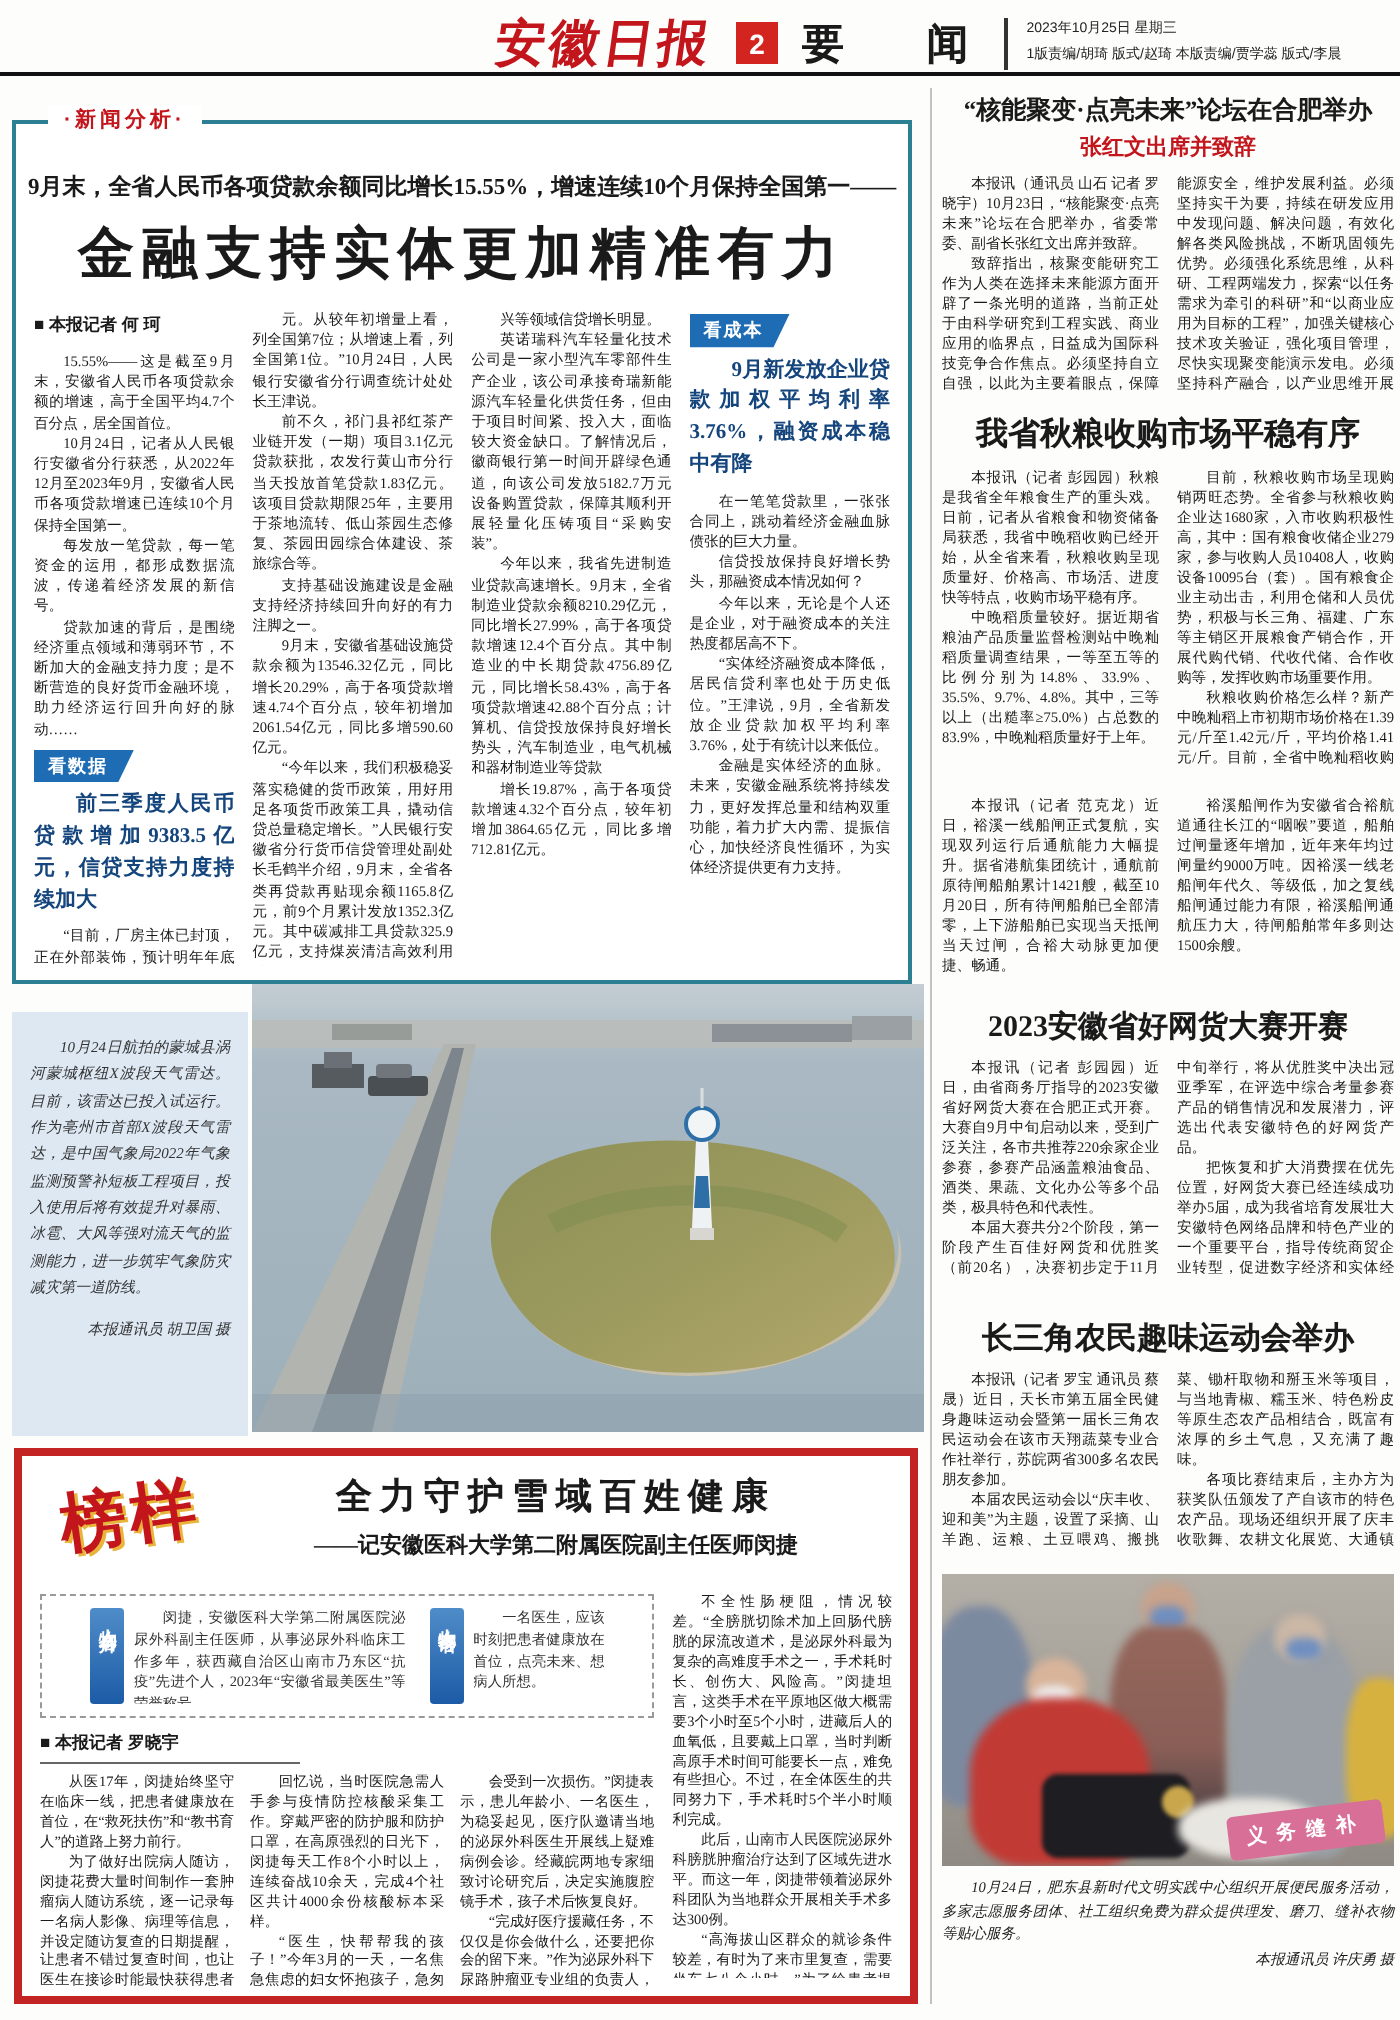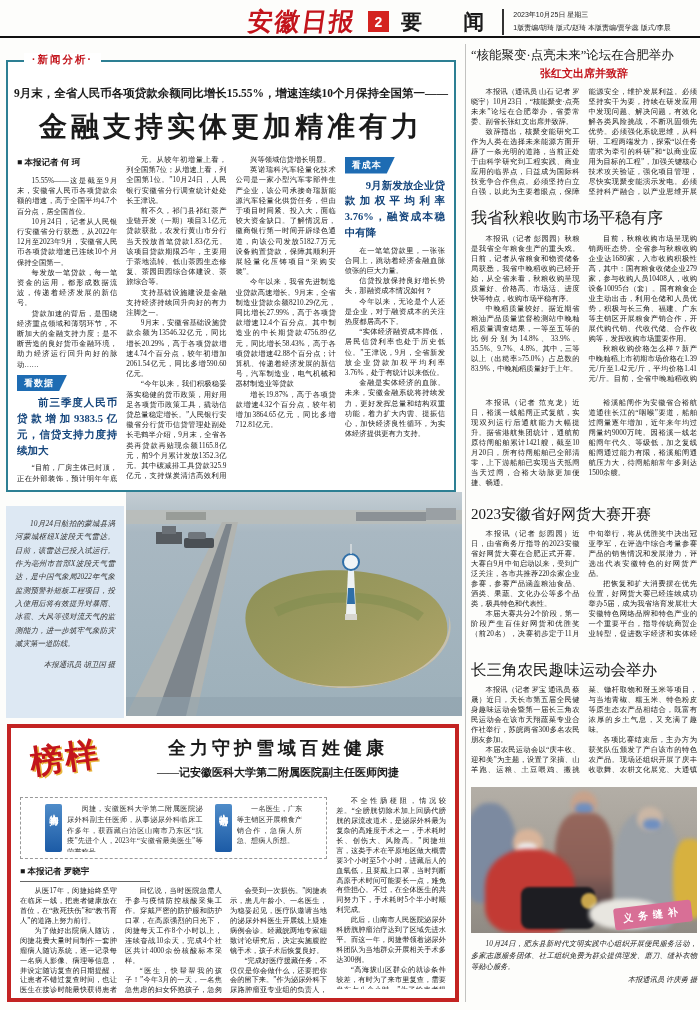--- a/index.html
+++ b/index.html
@@ -47,21 +47,21 @@
   .pcard2 { flex:1; }
   .plabel { writing-mode:vertical-rl; text-orientation:upright; background:linear-gradient(180deg,#4f8cc9,#1c5ba6); color:#fff; font-size:9px; font-weight:bold; padding:3px 2px; font-family:"Liberation Sans",sans-serif; letter-spacing:1px; border-radius:2px; flex:none; }
   .ptext { font-size:7.2px; line-height:1.5; color:#333; text-align:justify; text-indent:2em; overflow:hidden; }
   .m-byline { font-size:8.5px; font-weight:bold; font-family:"Liberation Sans",sans-serif; margin:7px 0 0; border-bottom:1px solid #666; padding-bottom:3px; width:130px; }
   .m-cols { display:flex; gap:8px; height:108px; overflow:hidden; margin-top:5px; }
   .m-col { width:97px; overflow:hidden; font-size:7.2px; line-height:1.38; text-align:justify; }
 
   
   .vdiv { position:absolute; left:465px; top:44px; width:1px; height:958px; background:#c2c2c0; }
   .rcol { position:absolute; left:471px; top:44px; width:226px; }
-  .r-head { font-weight:normal; line-height:1.15; }
+  .r-head { text-align:center; font-weight:bold; line-height:1.15; }
   .rA-h { font-size:12.5px; white-space:nowrap; margin-top:4px; }
   .rA-sub { text-align:center; color:#c3151c; font-size:11px; font-weight:bold; margin:4px 0 6px; }
   .rB-h { font-size:16px; margin-top:10px; }
   .rC-h { font-size:19px; margin-top:12px; letter-spacing:1px; }
   .rD-h { font-size:15px; margin-top:12px; }
   .rE-h { font-size:15.5px; margin-top:14px; }
   .r-body { column-count:2; column-gap:9px; overflow:hidden; font-size:7.3px; line-height:1.37; text-align:justify; margin-top:6px; }
   .hA { height:112px; } .hB { height:158px; } .hC { height:96px; } .hD { height:118px; } .hE { height:94px; }
   .photo2 { position:relative; width:226px; height:146px; margin-top:8px; overflow:hidden; background:linear-gradient(180deg,#b3aea6 0%,#a39e96 55%,#8f8a83 100%); }
   .blob { position:absolute; filter:blur(2px); }
@@ -114,21 +114,21 @@
             <p class="para">支持基础设施建设是金融支持经济持续回升向好的有力注脚之一。</p>
             <p class="para">9月末，安徽省基础设施贷款余额为13546.32亿元，同比增长20.29%，高于各项贷款增速4.74个百分点，较年初增加2061.54亿元，同比多增590.60亿元。</p>
             <p class="para">“今年以来，我们积极稳妥落实稳健的货币政策，用好用足各项货币政策工具，撬动信贷总量稳定增长。”人民银行安徽省分行货币信贷管理处副处长毛鹤半介绍，9月末，全省各类再贷款再贴现余额1165.8亿元，前9个月累计发放1352.3亿元。其中碳减排工具贷款325.9亿元，支持煤炭清洁高效利用贷款137.4亿元。</p>
           </div>
 
       </div>
       <div class="a-col">
         <div>
             <p class="para">兴等领域信贷增长明显。</p>
             <p class="para">英诺瑞科汽车轻量化技术公司是一家小型汽车零部件生产企业，该公司承接奇瑞新能源汽车轻量化供货任务，但由于项目时间紧、投入大，面临较大资金缺口。了解情况后，徽商银行第一时间开辟绿色通道，向该公司发放5182.7万元设备购置贷款，保障其顺利开展轻量化压铸项目“采购安装”。</p>
-            <p class="para">今年以来，我省先进制造业贷款高速增长。9月末，全省制造业贷款余额8210.29亿元，同比增长27.99%，高于各项贷款增速12.4个百分点。其中制造业的中长期贷款4756.89亿元，同比增长58.43%，高于各项贷款增速42.88个百分点；计算机、传递着经济发展的新信号，汽车制造业，电气机械和器材制造业等贷款</p>
+            <p class="para">今年以来，我省先进制造业贷款高速增长。9月末，全省制造业贷款余额8210.29亿元，同比增长27.99%，高于各项贷款增速12.4个百分点。其中制造业的中长期贷款4756.89亿元，同比增长58.43%，高于各项贷款增速42.88个百分点；计算机、信贷投放保持良好增长势头，汽车制造业，电气机械和器材制造业等贷款</p>
             <p class="para">增长19.87%，高于各项贷款增速4.32个百分点，较年初增加3864.65亿元，同比多增712.81亿元。</p>
           </div>
       </div>
       <div class="a-col">
         <div class="tabbox" style="margin-top:2px">
           <span class="tab">看成本</span>
           <div class="tq">9月新发放企业贷款加权平均利率3.76%，融资成本稳中有降</div>
         </div>
         <div>
             <p class="para">在一笔笔贷款里，一张张合同上，跳动着经济金融血脉偾张的巨大力量。</p>
@@ -191,21 +191,21 @@
     </div>
     <div class="m-body">
       <div class="m-left">
         <div class="prof">
           <div class="pcard">
             <span class="plabel">人物名片</span>
             <span class="ptext">闵捷，安徽医科大学第二附属医院泌尿外科副主任医师，从事泌尿外科临床工作多年，获西藏自治区山南市乃东区“抗疫”先进个人，2023年“安徽省最美医生”等荣誉称号。</span>
           </div>
           <div class="pcard pcard2">
             <span class="plabel">人物寄语</span>
-            <span class="ptext">一名医生，广东等主销区开展粮食产销合作，急病人所急、想病人所想。</span>
+            <span class="ptext">一名医生，应该时刻把患者健康放在首位，点亮未来、想病人所想。</span>
           </div>
         </div>
         <div class="m-byline">■ 本报记者 罗晓宇</div>
         <div class="m-cols">
           <div class="m-col">
               <p class="para">从医17年，闵捷始终坚守在临床一线，把患者健康放在首位，在“救死扶伤”和“教书育人”的道路上努力前行。</p>
               <p class="para">为了做好出院病人随访，闵捷花费大量时间制作一套肿瘤病人随访系统，逐一记录每一名病人影像、病理等信息，并设定随访复查的日期提醒，让患者不错过复查时间，也让医生在接诊时能最快获得患者的历史信息。</p>
             </div>
           <div class="m-col">
               <p class="para">回忆说，当时医院急需人手参与疫情防控核酸采集工作。穿戴严密的防护服和防护口罩，在高原强烈的日光下，闵捷每天工作8个小时以上，连续奋战10余天，完成4个社区共计4000余份核酸标本采样。</p>

